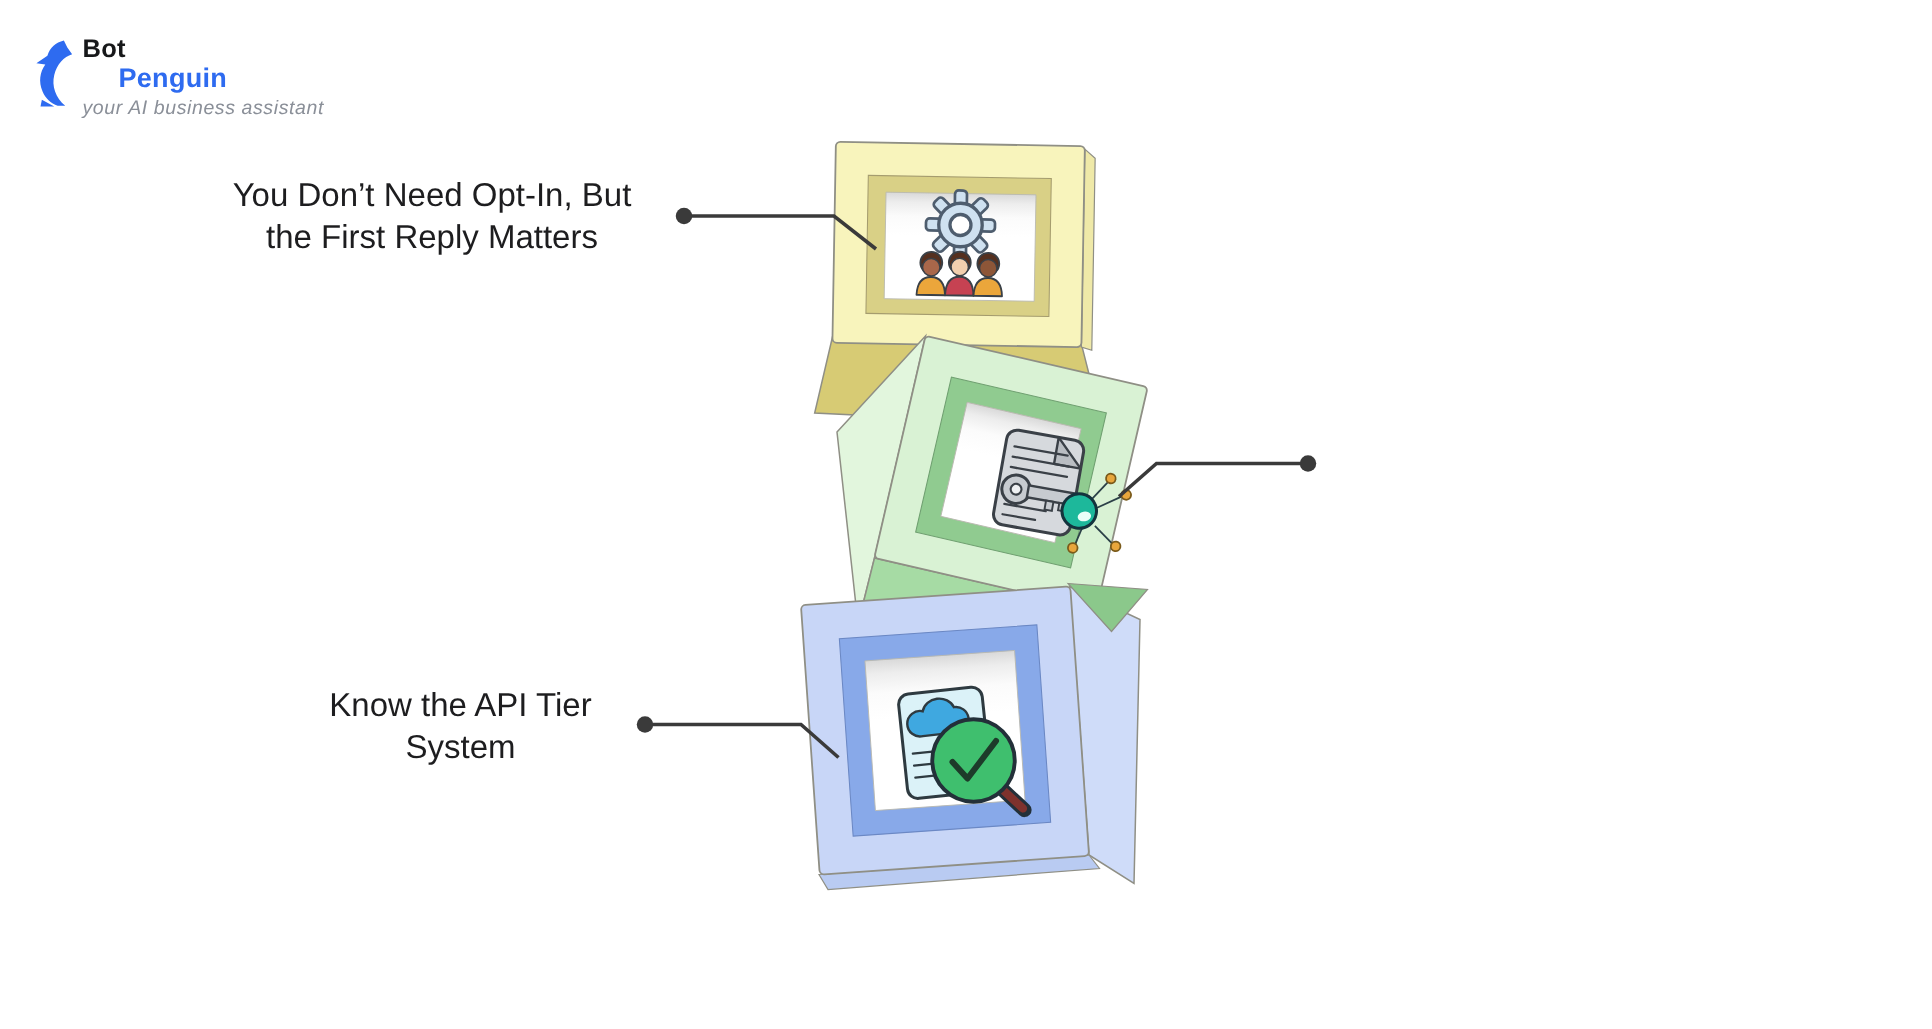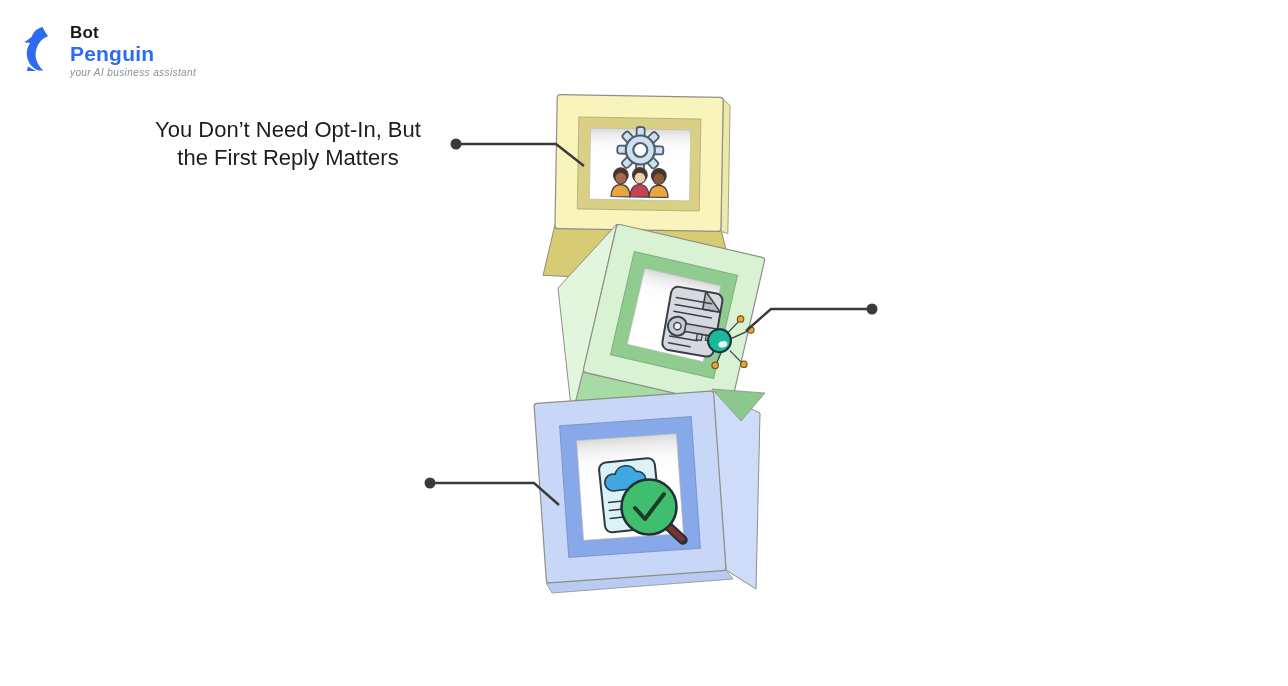--- a/index.html
+++ b/index.html
@@ -1,26 +1,26 @@
 <!DOCTYPE html>
 <html style="--logo-blue: #2e6bf0; --logo-black: #17181a; --tagline-gray: #8a8f98; --text-dark: #1d1d1f; --line: #3a3a3a; --outline: #8f8f85; --yellow-face: #f8f4bc; --yellow-bevel: #d9d086; --yellow-side: #d7cb74; --green-face: #d9f2d4; --green-bevel: #90cb90; --green-side: #e2f6dd; --green-bottom: #a6dba4; --green-tip: #8bc88b; --blue-face: #c8d6f7; --blue-bevel: #88a9e9; --blue-side: #cfdcf9; --blue-bottom: #b9cbf2; --gear-fill: #cfe1f0; --gear-stroke: #4e5d6e; --icon-stroke: #3a4047; --hair: #55301f; --skin-left: #a9674a; --skin-mid: #f2cfae; --skin-right: #8d5638; --shirt-yellow: #eba63b; --shirt-red: #c64252; --doc-gray: #d6d9dd; --doc-fold: #b9bdc2; --key-gray: #c7cbd0; --key-teal: #1db89b; --node-orange: #e8a63c; --doc-cyan: #dbf2f8; --cloud-blue: #3fa8e0; --magnifier-green: #3fbf6e; --handle-red: #7e322d; --check-dark: #1d3b2a;"><head>
 <meta charset="utf-8">
 <style>
   html,body{margin:0;padding:0;background:#ffffff;}
   .canvas{
     position:relative;width:1288px;height:686px;background:#ffffff;overflow:hidden;
     font-family:"Liberation Sans",sans-serif;
   }
   
-  .logo{position:absolute;left:16px;top:24px;display:flex;align-items:flex-start;gap:21px;}
+  .logo{position:absolute;left:16px;top:24px;display:flex;align-items:flex-start;gap:6px;}
   .logo svg{display:block;margin-top:2px;}
   .logo-text{display:flex;flex-direction:column;line-height:1;}
   .logo-bot{font-size:17px;font-weight:800;color:var(--logo-black,#17181a);letter-spacing:.2px;}
-  .logo-penguin{font-size:21px;font-weight:800;color:var(--logo-blue,#2e6bf0);margin-top:2px;letter-spacing:.2px;}
-  .logo-tagline{font-size:10px;font-style:italic;color:var(--tagline-gray,#8a8f98);margin-top:4px;letter-spacing:.4px;}
+  .logo-penguin{font-size:18px;font-weight:800;color:var(--logo-blue,#2e6bf0);margin-top:2px;letter-spacing:.2px;margin-left:24px;}
+  .logo-tagline{font-size:13px;font-style:italic;color:var(--tagline-gray,#8a8f98);margin-top:4px;letter-spacing:.4px;}
   
   .step-label{
     position:absolute;text-align:center;white-space:pre-line;
     font-size:22px;font-weight:400;color:var(--text-dark,#1d1d1f);line-height:28px;
   }
   .label-1{left:108px;top:116px;width:360px;}
   .label-2{left:848px;top:283px;width:360px;}
   .label-3{left:127px;top:456px;width:360px;}
   
   .scene{position:absolute;left:0;top:0;}
@@ -37,20 +37,22 @@
     </svg>
     <div class="logo-text">
       <span class="logo-bot">Bot</span>
       <span class="logo-penguin">Penguin</span>
       <span class="logo-tagline">your AI business assistant</span>
     </div>
   </div>
 
   <div class="step-label label-1">You Don’t Need Opt-In, But
 the First Reply Matters</div>
+  <div class="step-label label-3">Know the API Tier
+System</div>
 
   <svg class="scene" width="1288" height="686" viewBox="0 0 1288 686">
     <defs>
       <linearGradient id="panelShade" x1="0" y1="0" x2="0" y2="1">
         <stop offset="0" stop-color="#d9d9d9"></stop>
         <stop offset="0.09" stop-color="#ededed"></stop>
         <stop offset="0.22" stop-color="#fbfbfb"></stop>
         <stop offset="0.4" stop-color="#ffffff"></stop>
         <stop offset="1" stop-color="#ffffff"></stop>
       </linearGradient>

